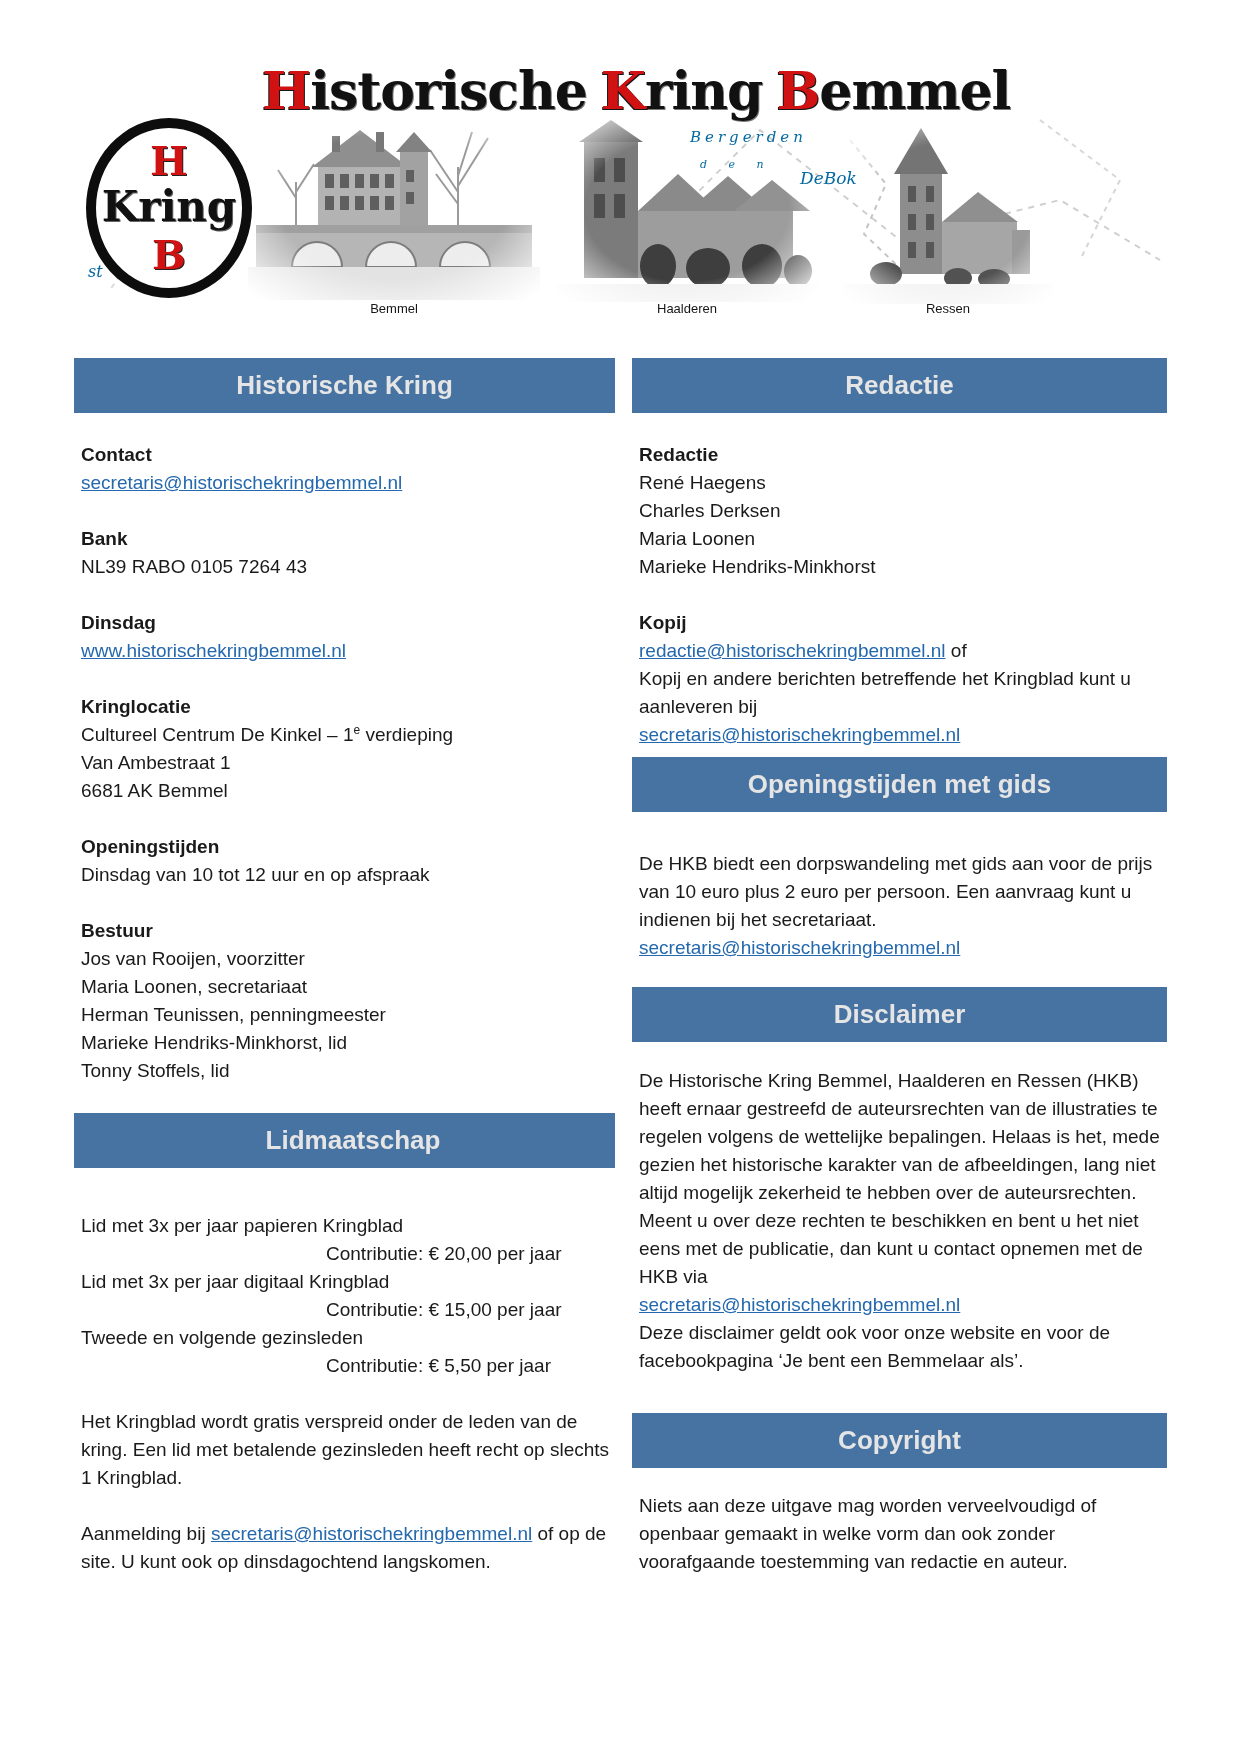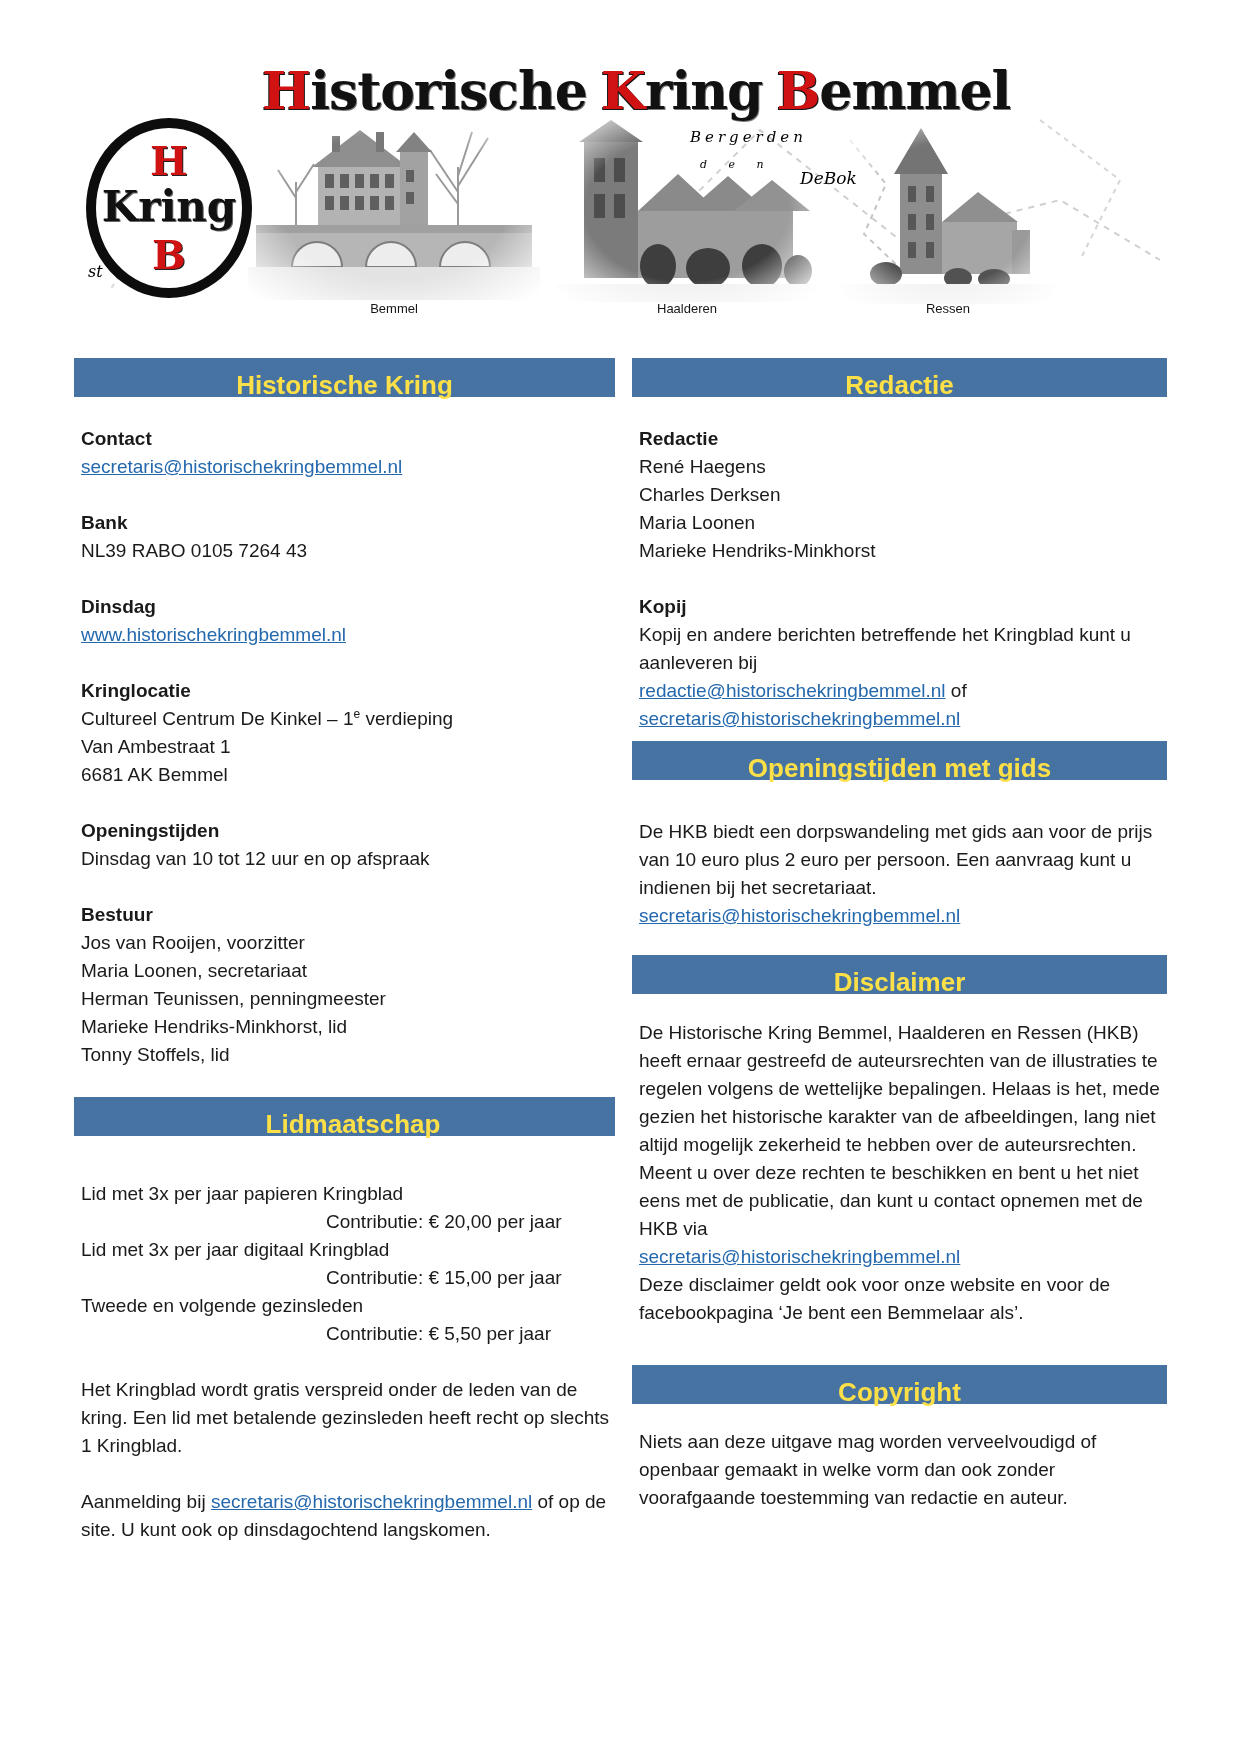--- a/index.html
+++ b/index.html
@@ -5,21 +5,21 @@
   * { margin:0; padding:0; box-sizing:border-box; }
   html,body { background:#e8e8e8; }
   .page {
     position:relative; width:1240px; height:1754px; background:#ffffff;
     margin:0 auto; overflow:hidden;
     font-family:"Liberation Sans", sans-serif; color:#1a1a1a;
   }
   
   .masthead { position:absolute; left:0; top:0; width:1240px; height:330px; }
   .map-deco { position:absolute; left:0; top:0; width:1240px; height:330px; pointer-events:none; }
-  .map-label { position:absolute; font-family:"DejaVu Serif", serif; font-style:italic; color:#000000; }
+  .map-label { position:absolute; font-family:"DejaVu Serif", serif; font-style:italic; color:#0369a1; }
   .map-label.l0 { left:690px; top:128px; font-size:15px; letter-spacing:4px; }
   .map-label.l1 { left:700px; top:158px; font-size:11px; letter-spacing:9px; }
   .map-label.l2 { left:800px; top:168px; font-size:17px; }
   .map-label.l3 { left:88px;  top:262px; font-size:16px; }
   .logo {
     position:absolute; left:86px; top:118px; width:166px; height:180px;
     border:10px solid #0d0d0d; border-radius:50%; background:#fff;
     text-align:center; padding-top:12px; z-index:5;
     font-family:"DejaVu Serif", serif; font-weight:bold;
   }
@@ -45,21 +45,21 @@
   .ph3 { left:842px; top:122px; width:212px; height:182px; }
   .caption { position:absolute; top:301px; font-size:13px; color:#161616; text-align:center; z-index:3; }
   .cap1 { left:248px; width:292px; }
   .cap2 { left:556px; width:262px; }
   .cap3 { left:842px; width:212px; }
   
   .col { position:absolute; top:358px; font-size:19px; line-height:28px; }
   .col-left  { left:74px;  width:541px; }
   .col-right { left:632px; width:535px; }
   .bar {
-    background:#4673a1; color:#fde047; height:39px; line-height:55px;
+    background:#4673a1; color:#e5e5e5; height:55px; line-height:55px;
     text-align:center; font-weight:bold; font-size:26px;
   }
   .group { margin-top:28px; padding-left:7px; }
   .label { font-weight:bold; }
   a.lnk { color:#2468ad; text-decoration:underline; cursor:pointer; }
   .tiers { margin-top:44px; padding-left:7px; }
   .fee { padding-left:245px; }
   .note { margin-top:28px; padding-left:7px; }
   .signup { margin-top:28px; padding-left:7px; }
   .mt8  { margin-top:8px; }
@@ -249,22 +249,22 @@
     <div class="group">
       <div class="label">Redactie</div>
       <div>René Haegens</div>
       <div>Charles Derksen</div>
       <div>Maria Loonen</div>
       <div>Marieke Hendriks-Minkhorst</div>
     </div>
 
     <div class="group">
       <div class="label">Kopij</div>
+      <div><a class="lnk">redactie@historischekringbemmel.nl</a><span> of</span></div>
       <div>Kopij en andere berichten betreffende het Kringblad kunt u aanleveren bij</div>
-      <div><a class="lnk">redactie@historischekringbemmel.nl</a><span> of</span></div>
       <div><a class="lnk">secretaris@historischekringbemmel.nl</a></div>
     </div>
 
     <div class="bar mt8">Openingstijden met gids</div>
 
     <div class="group mt38">
       <div>De HKB biedt een dorpswandeling met gids aan voor de prijs van 10 euro plus 2 euro per persoon. Een aanvraag kunt u indienen bij het secretariaat.</div>
       <div><a class="lnk">secretaris@historischekringbemmel.nl</a></div>
     </div>
 

